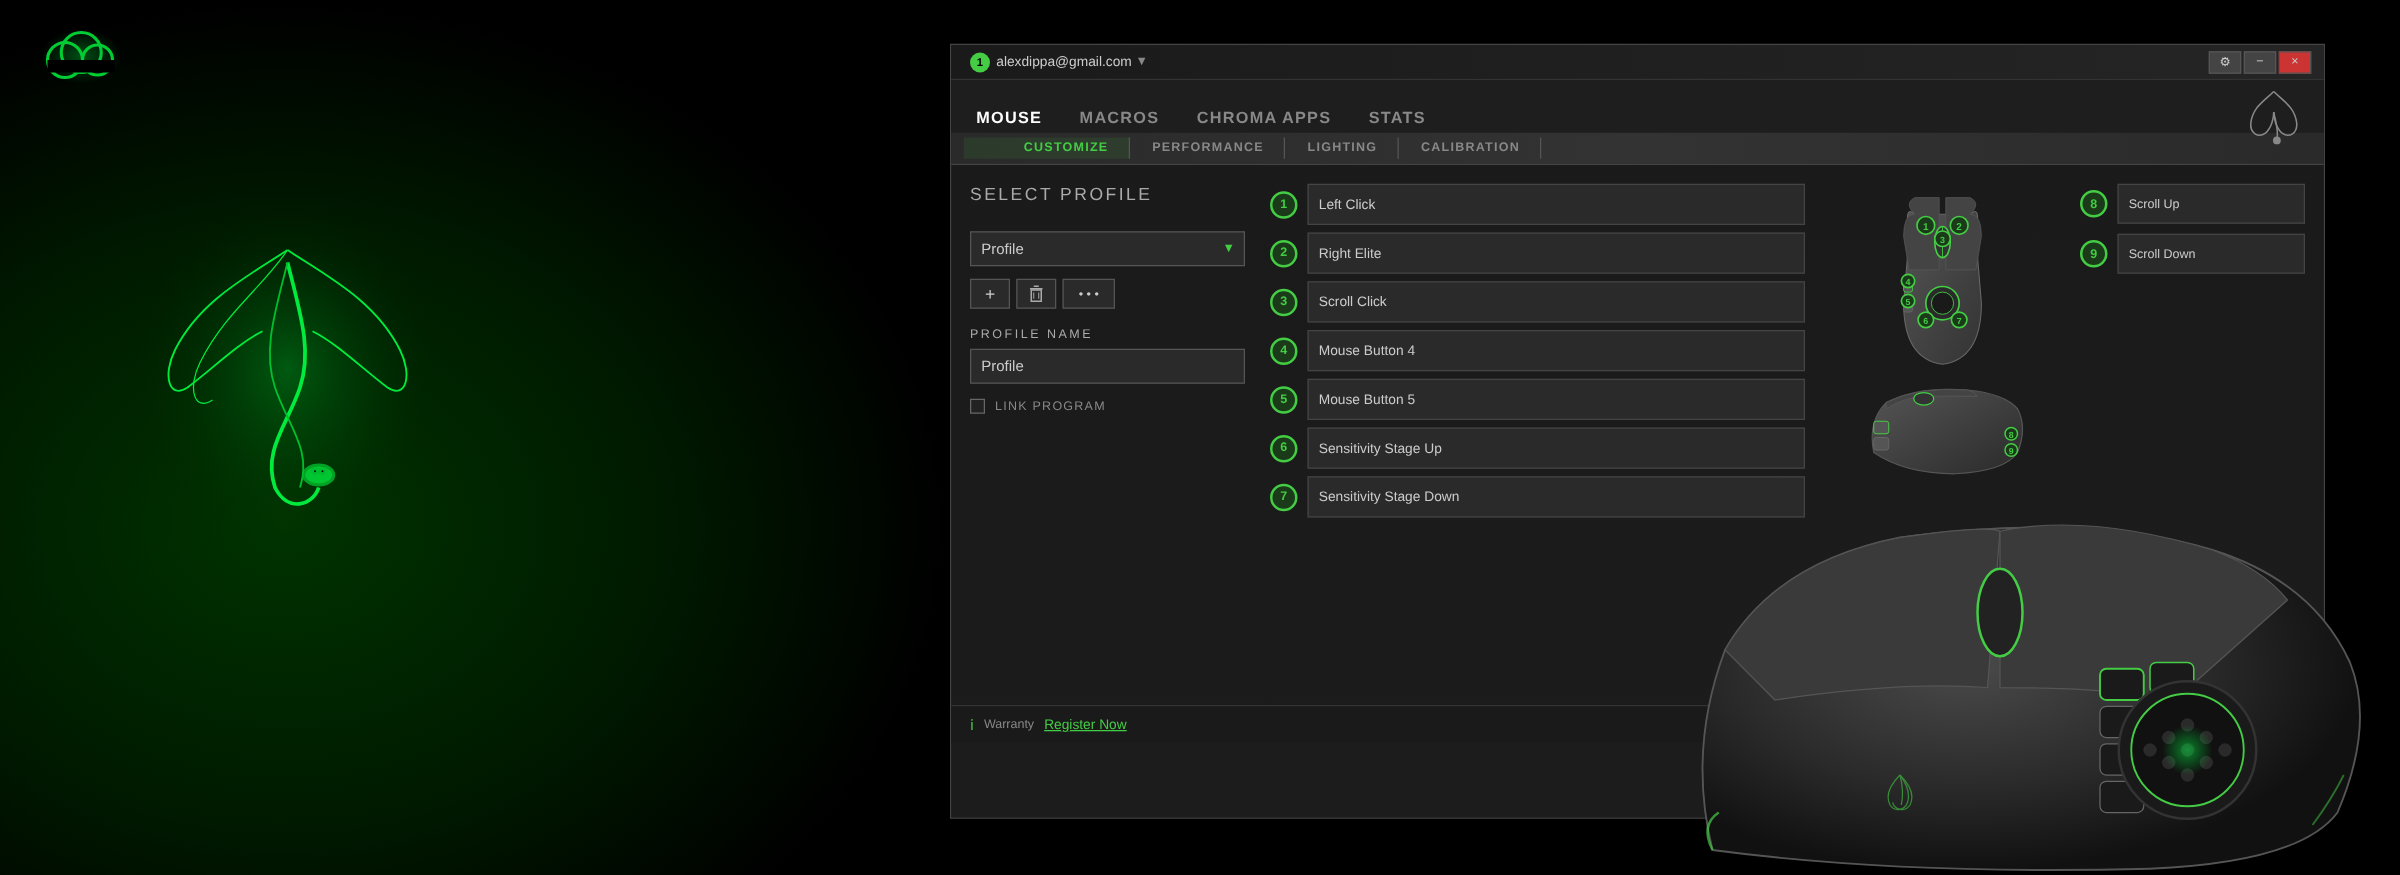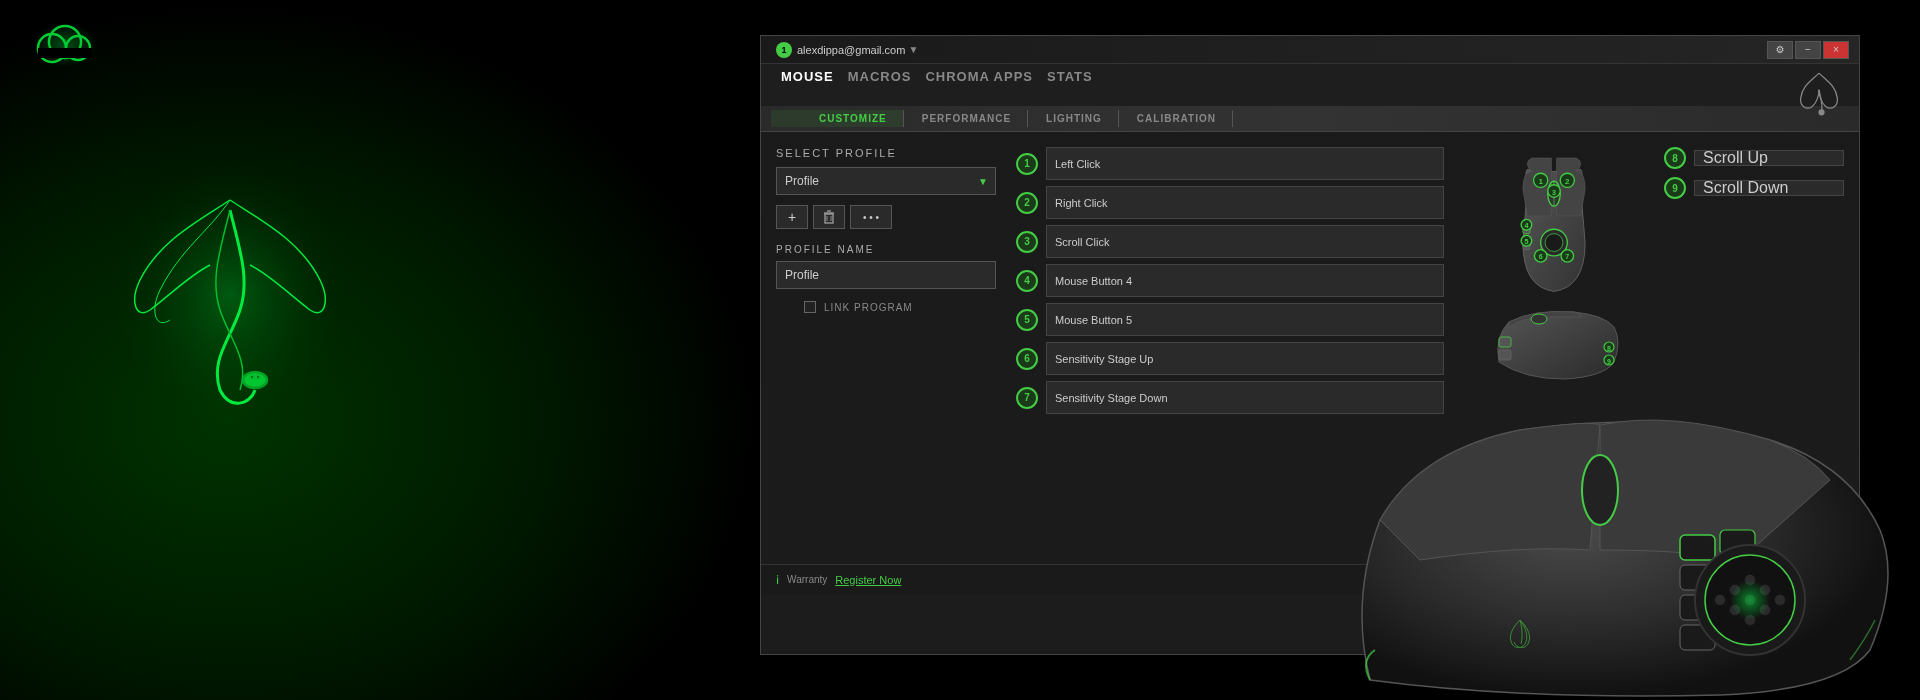--- a/index.html
+++ b/index.html
@@ -100,23 +100,23 @@
       justify-content: center;
     }
 
     .title-btn.close { background: #cc3333; }
 
     
     .nav-tabs {
       height: 42px;
       background: #1e1e1e;
       display: flex;
-      align-items: flex-start;
+      align-items: flex-end;
       padding: 0 20px;
-      gap: 14px;
+      gap: 30px;
       position: relative;
     }
 
     .razer-logo-top {
       position: absolute;
       right: 15px;
       top: 5px;
       width: 50px;
       height: 50px;
     }
@@ -172,24 +172,24 @@
     }
 
     
     .left-panel {
       width: 220px;
       flex-shrink: 0;
     }
 
     .section-label {
       color: #aaa;
-      font-size: 11px;
+      font-size: 14px;
       letter-spacing: 2px;
       text-transform: uppercase;
-      margin-bottom: 8px;
+      margin-bottom: 22px;
     }
 
     .profile-select-wrapper {
       position: relative;
       margin-bottom: 10px;
     }
 
     .profile-select {
       width: 100%;
       height: 28px;
@@ -249,21 +249,20 @@
       color: #ccc;
       font-size: 12px;
       padding: 0 8px;
       margin-bottom: 12px;
     }
 
     .link-program-row {
       display: flex;
       align-items: flex-end;
       gap: 8px;
-      margin-left: 28px;
     }
 
     .link-checkbox {
       width: 12px;
       height: 12px;
       border: 1px solid #666;
       background: #222;
       cursor: pointer;
     }
 
@@ -349,25 +348,25 @@
       font-size: 10px;
       font-weight: bold;
       display: flex;
       align-items: center;
       justify-content: center;
       flex-shrink: 0;
     }
 
     .right-btn-mapping {
       flex: 1;
-      height: 16px;
+      height: 32px;
       background: #2a2a2a;
       border: 1px solid #444;
       color: #ccc;
-      font-size: 16px;
+      font-size: 10px;
       padding: 0 8px;
       display: flex;
       align-items: center;
       cursor: pointer;
     }
 
     
     .warranty-bar {
       height: 30px;
       background: #1a1a1a;
@@ -554,21 +553,21 @@
     </div>
 
     <div class="middle-panel">
       <div id="button-rows">
           <div class="button-row">
     <div class="btn-number">1</div>
     <div class="btn-mapping">Left Click</div>
   </div>
           <div class="button-row">
     <div class="btn-number">2</div>
-    <div class="btn-mapping">Right Click</div>
+    <div class="btn-mapping">Right Elite</div>
   </div>
           <div class="button-row">
     <div class="btn-number">3</div>
     <div class="btn-mapping">Scroll Click</div>
   </div>
           <div class="button-row">
     <div class="btn-number">4</div>
     <div class="btn-mapping">Mouse Button 4</div>
   </div>
           <div class="button-row">

